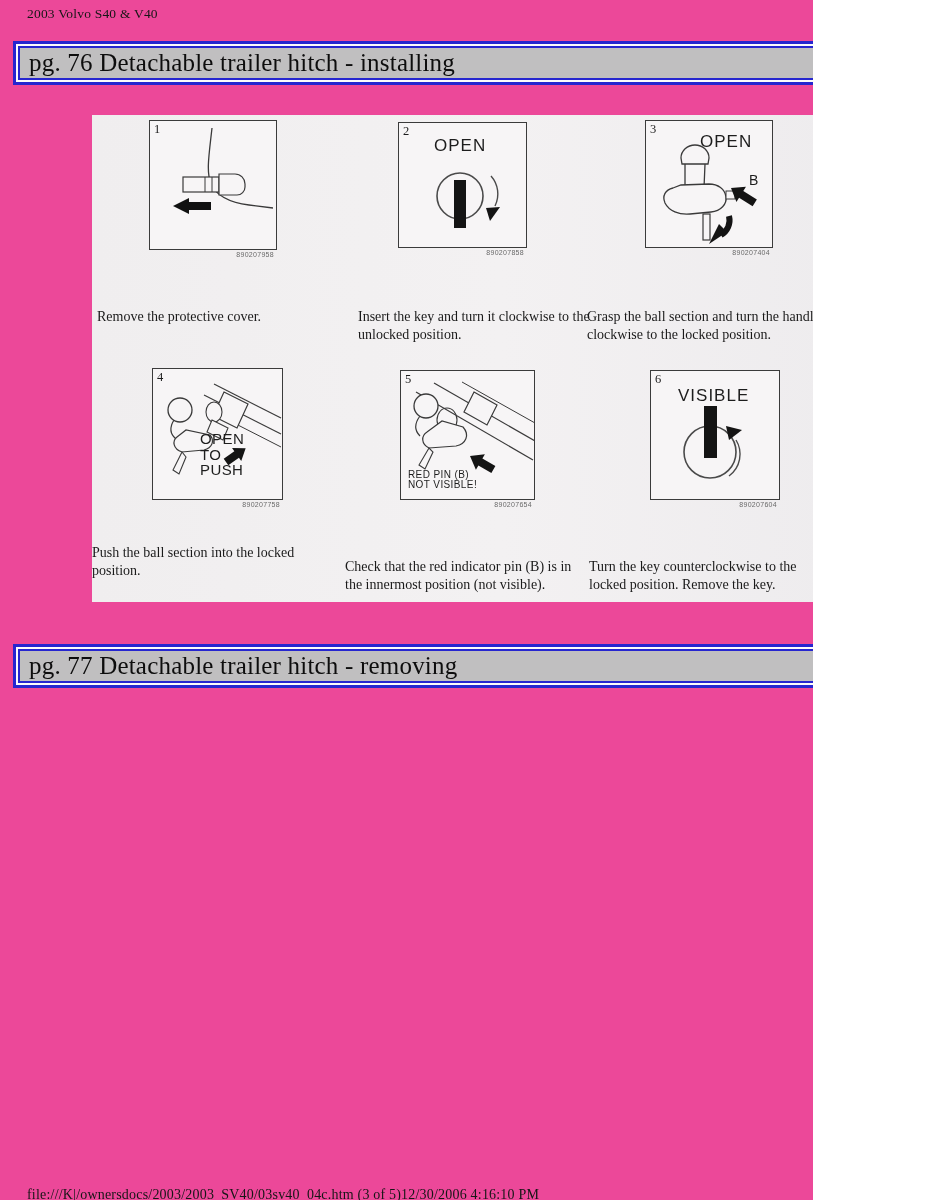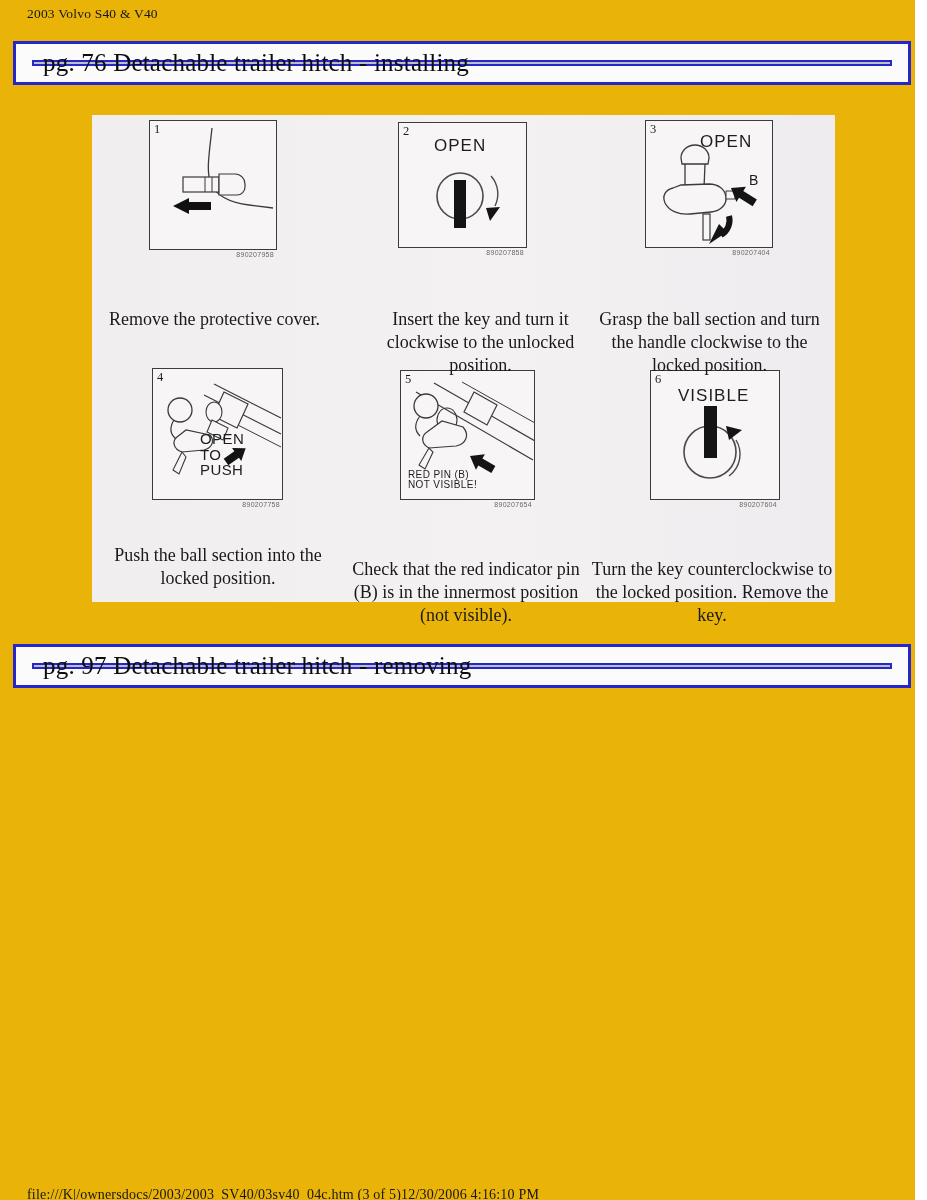--- a/index.html
+++ b/index.html
@@ -1,26 +1,26 @@
 <!DOCTYPE html>
 <html><head>
 <meta charset="utf-8">
 <style>
   html,body { margin:0; padding:0; background:#ffffff; }
   .page {
-    position:relative; width:915px; height:1200px;
-    background:#eab308; overflow:hidden;
+    position:relative; width:813px; height:1200px;
+    background:#ec4899; overflow:hidden;
     font-family:"Liberation Serif", serif; color:#161616;text-decoration:underline;
   }
   .doc-header { position:absolute; left:27px; top:6px; font-size:13.5px; letter-spacing:.2px; }
   .doc-footer { position:absolute; left:27px; top:1171px; font-size:14px; letter-spacing:.2px;margin-top:16px; }
 
   .section-bar {
     position:absolute; left:13px; width:898px; height:44px;
-    border:3px solid #2626cf; background:#fcfbfb; padding:16px; box-sizing:border-box;
+    border:3px solid #2626cf; background:#fcfbfb; padding:2px; box-sizing:border-box;
   }
   .section-bar-inner {
     height:100%; border:2px solid #2626cf; background:#c0bfc0;
     display:flex; align-items:center; padding-left:9px; box-sizing:border-box;
     font-size:25px; letter-spacing:.2px; color:#0d0d0d;
   }
   .bar-installing { top:41px; }
   .bar-removing  { top:644px; }
 
   .scan {
@@ -42,21 +42,21 @@
     position:absolute; font-family:"Liberation Sans", sans-serif;
     color:#1d1d1d; font-weight:500; letter-spacing:1px; white-space:nowrap;
   }
   .panel-code {
     position:absolute; right:3px; font-size:7px; color:#6a6a6a;
     font-family:"Liberation Sans", sans-serif; letter-spacing:.3px;
   }
   .panel svg { position:absolute; left:0; top:0; }
 
   .caption {
-    position:absolute; text-align:center; font-size:18px; line-height:1.28;
+    position:absolute; font-size:14px; line-height:1.28;
     color:#1a1a1a;
   }
 
   .multiline-label div { line-height:1.04; }
 </style>
 </head>
 <body>
 
 <div class="page">
 
@@ -182,18 +182,18 @@
     <div class="caption" style="left:266px; top:193px; width:245px;">Insert the key and turn it clockwise to the unlocked position.</div>
     <div class="caption" style="left:495px; top:193px; width:245px;">Grasp the ball section and turn the handle clockwise to the locked position.</div>
 
     <div class="caption" style="left:0px;   top:429px; width:252px;">Push the ball section into the locked position.</div>
     <div class="caption" style="left:497px; top:443px; width:246px;">Turn the key counterclockwise to the locked position. Remove the key.</div>
     <div class="caption" style="left:253px; top:443px; width:242px;">Check that the red indicator pin (B) is in the innermost position (not visible).</div>
 
   </div>
 
   <div class="section-bar bar-removing">
-    <div class="section-bar-inner">pg. 97 Detachable trailer hitch - removing</div>
+    <div class="section-bar-inner">pg. 77 Detachable trailer hitch - removing</div>
   </div>
 
   <div class="doc-footer">file:///K|/ownersdocs/2003/2003_SV40/03sv40_04c.htm (3 of 5)12/30/2006 4:16:10 PM</div>
 
 </div>
 
 </body></html>

